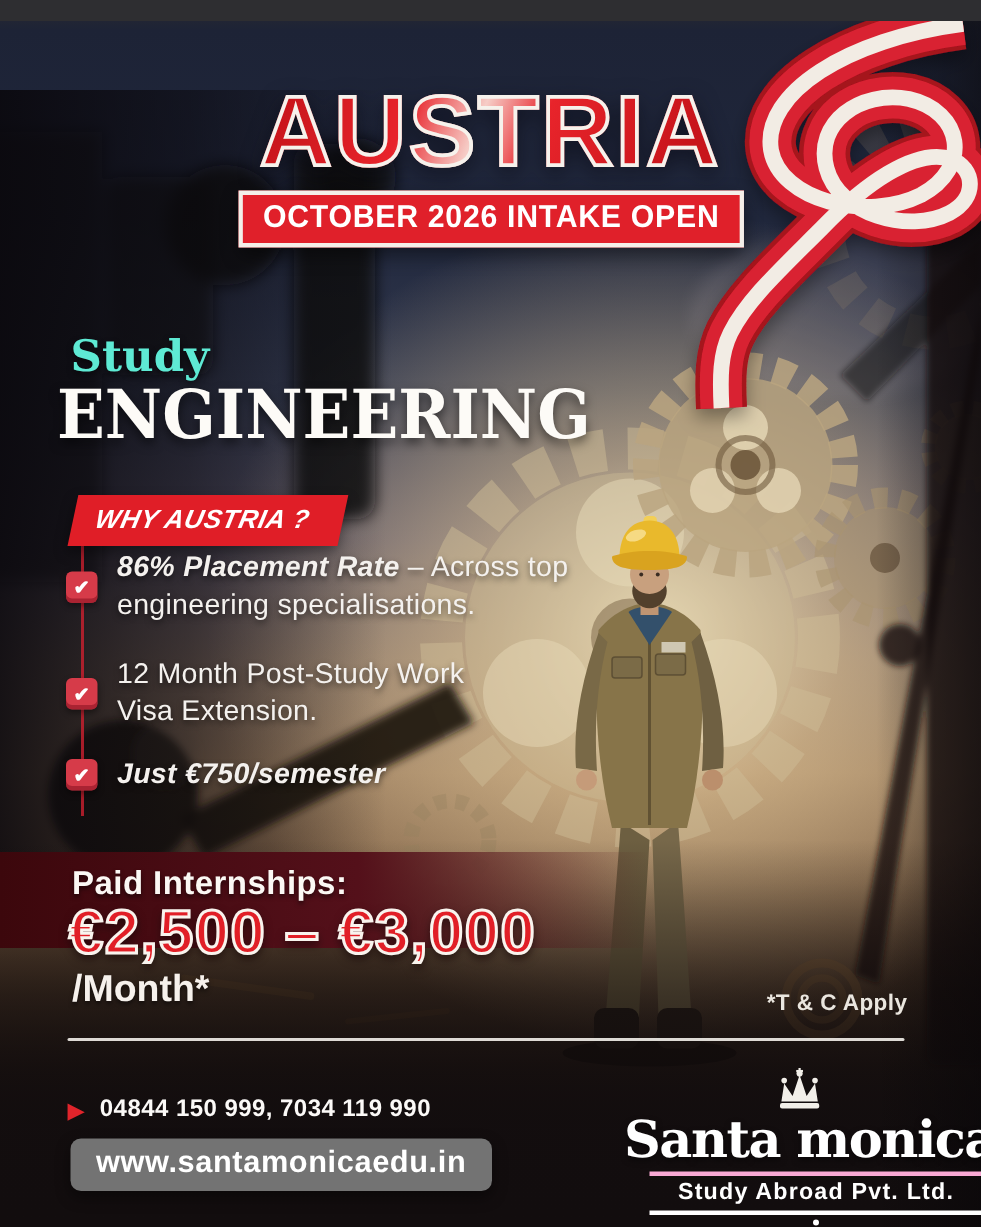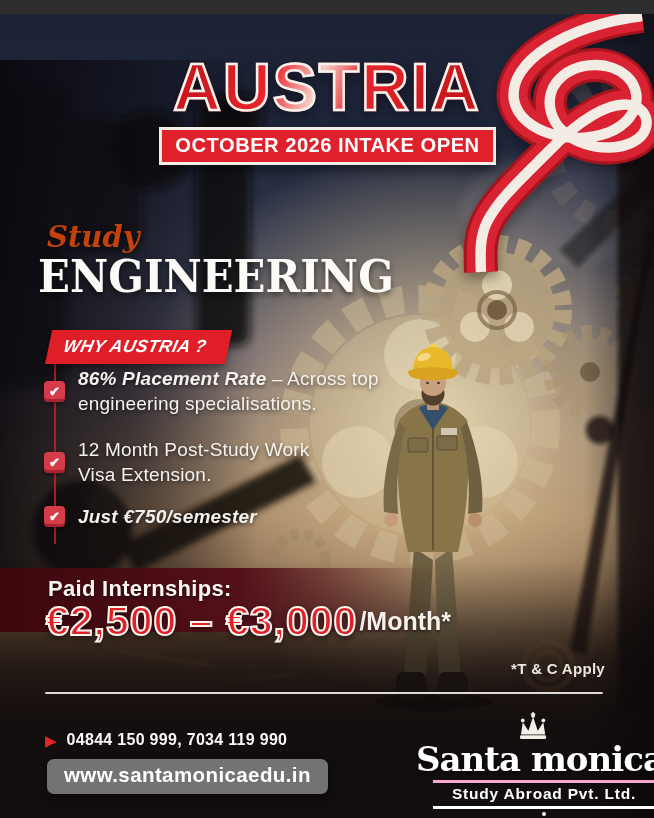--- a/index.html
+++ b/index.html
@@ -24,22 +24,22 @@
   }
   .intake-banner{
     display:inline-block;margin-top:7px;background:#e0202a;border:3px solid #f4efe9;
     padding:3px 14px 5px;font-size:21px;font-weight:700;letter-spacing:.5px;color:#fff;
     transform:scaleX(.96);box-shadow:0 5px 12px rgba(0,0,0,.45);white-space:nowrap;
   }
 
   
   .study-script{
     position:absolute;left:47px;top:220px;z-index:6;
-    font-family:"DejaVu Serif",serif;font-style:italic;font-weight:600;font-size:29px;
-    color:#c2410c;text-shadow:0 2px 4px rgba(0,0,0,.5);
+    font-family:"DejaVu Serif",serif;font-weight:600;font-size:29px;
+    color:#5eead4;text-shadow:0 2px 4px rgba(0,0,0,.5);
   }
   .course-title{
     position:absolute;left:38px;top:252px;z-index:6;
     font-family:"DejaVu Serif",serif;font-weight:700;font-size:45px;letter-spacing:0px;
     transform:scaleX(.93);transform-origin:left center;line-height:1.1;color:#fdfbf7;
     text-shadow:0 3px 7px rgba(0,0,0,.55);
   }
 
   
   .why-badge{
@@ -68,21 +68,21 @@
   .w250{width:252px;}
   .bi{font-weight:700;font-style:italic;}
   .block{display:block;}
 
   
   .band{
     position:absolute;left:0;top:568px;width:434px;height:64px;z-index:4;
     background:linear-gradient(90deg,#3c070c 0%,#54101a 55%,rgba(84,16,26,0) 100%);
   }
   .band-label{position:absolute;left:48px;top:8px;font-size:22px;font-weight:600;letter-spacing:.3px;color:#fbf8f4;text-shadow:0 2px 3px rgba(0,0,0,.5);}
-  .band-row{position:absolute;left:46px;top:30px;display:flex;align-items:center;white-space:nowrap;}
+  .band-row{position:absolute;left:46px;top:30px;display:flex;align-items:flex-start;white-space:nowrap;flex-direction:column;}
   .amount{
     font-size:41px;font-weight:800;letter-spacing:1px;color:#e11f27;line-height:1.15;
     -webkit-text-stroke:2px #f9f4ee;
     filter:drop-shadow(0 3px 3px rgba(22,6,6,.6));
   }
   .per{font-size:25px;font-weight:700;color:#f6f1ec;margin-left:2px;text-shadow:0 2px 3px rgba(0,0,0,.5);}
 
   
   .tnc{position:absolute;right:49px;top:660px;font-size:15px;font-weight:700;letter-spacing:.3px;color:#eae6df;z-index:6;}
   .divider{position:absolute;left:45px;top:692px;width:558px;height:2px;background:#efece6;opacity:.92;border-radius:1px;z-index:6;}

